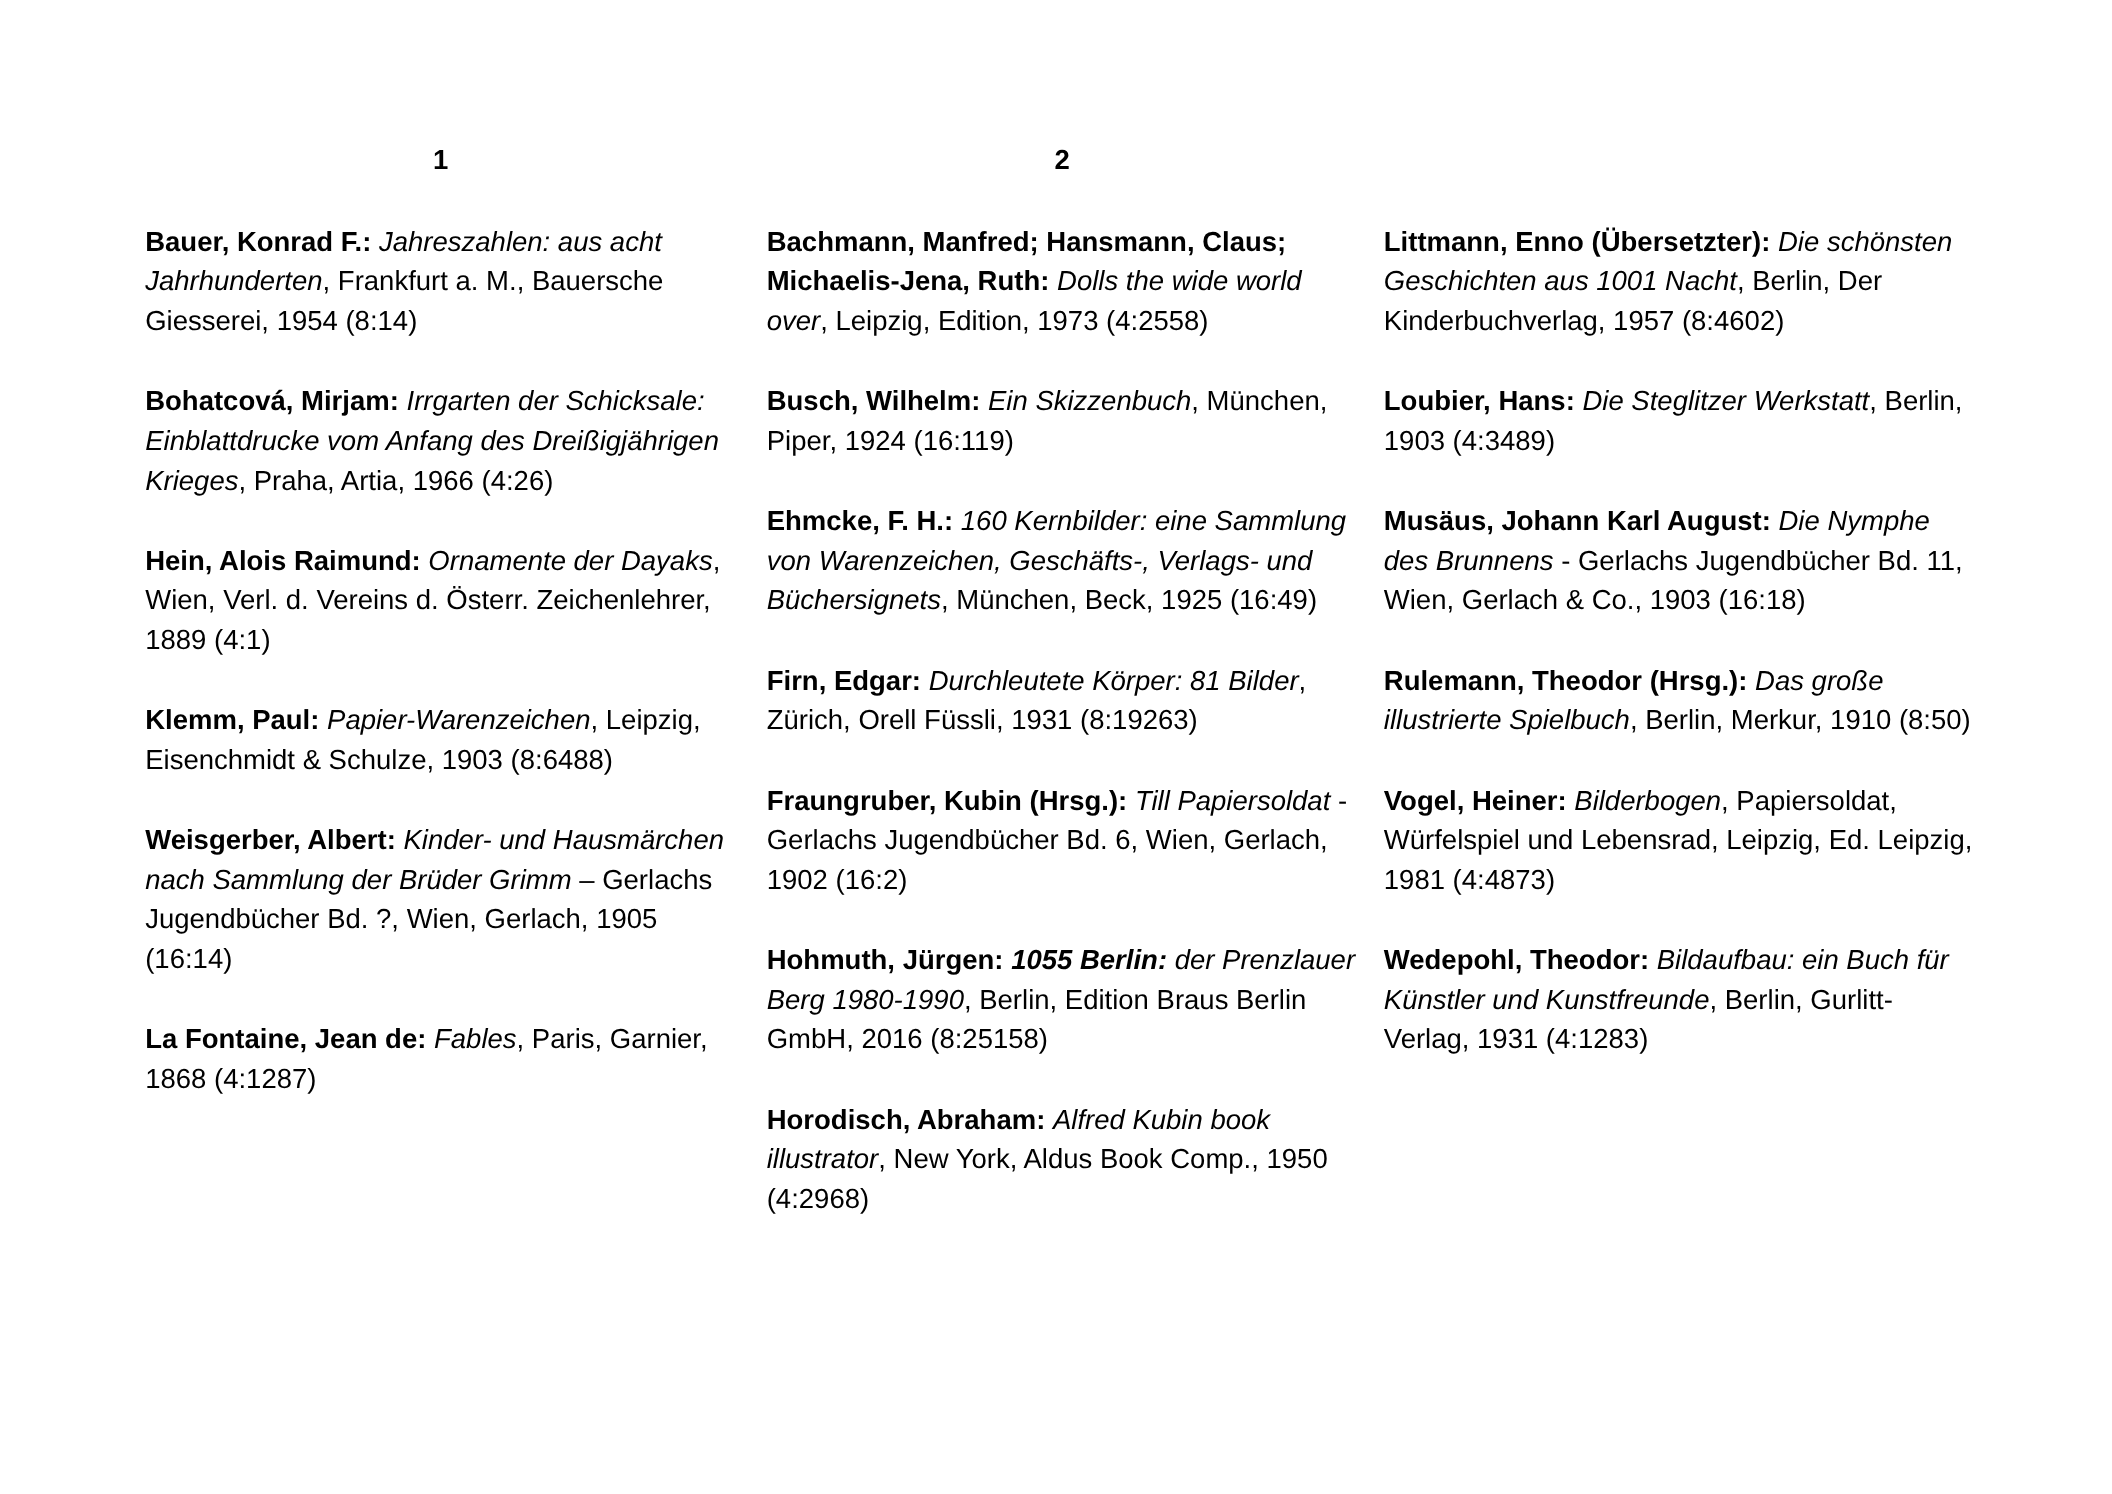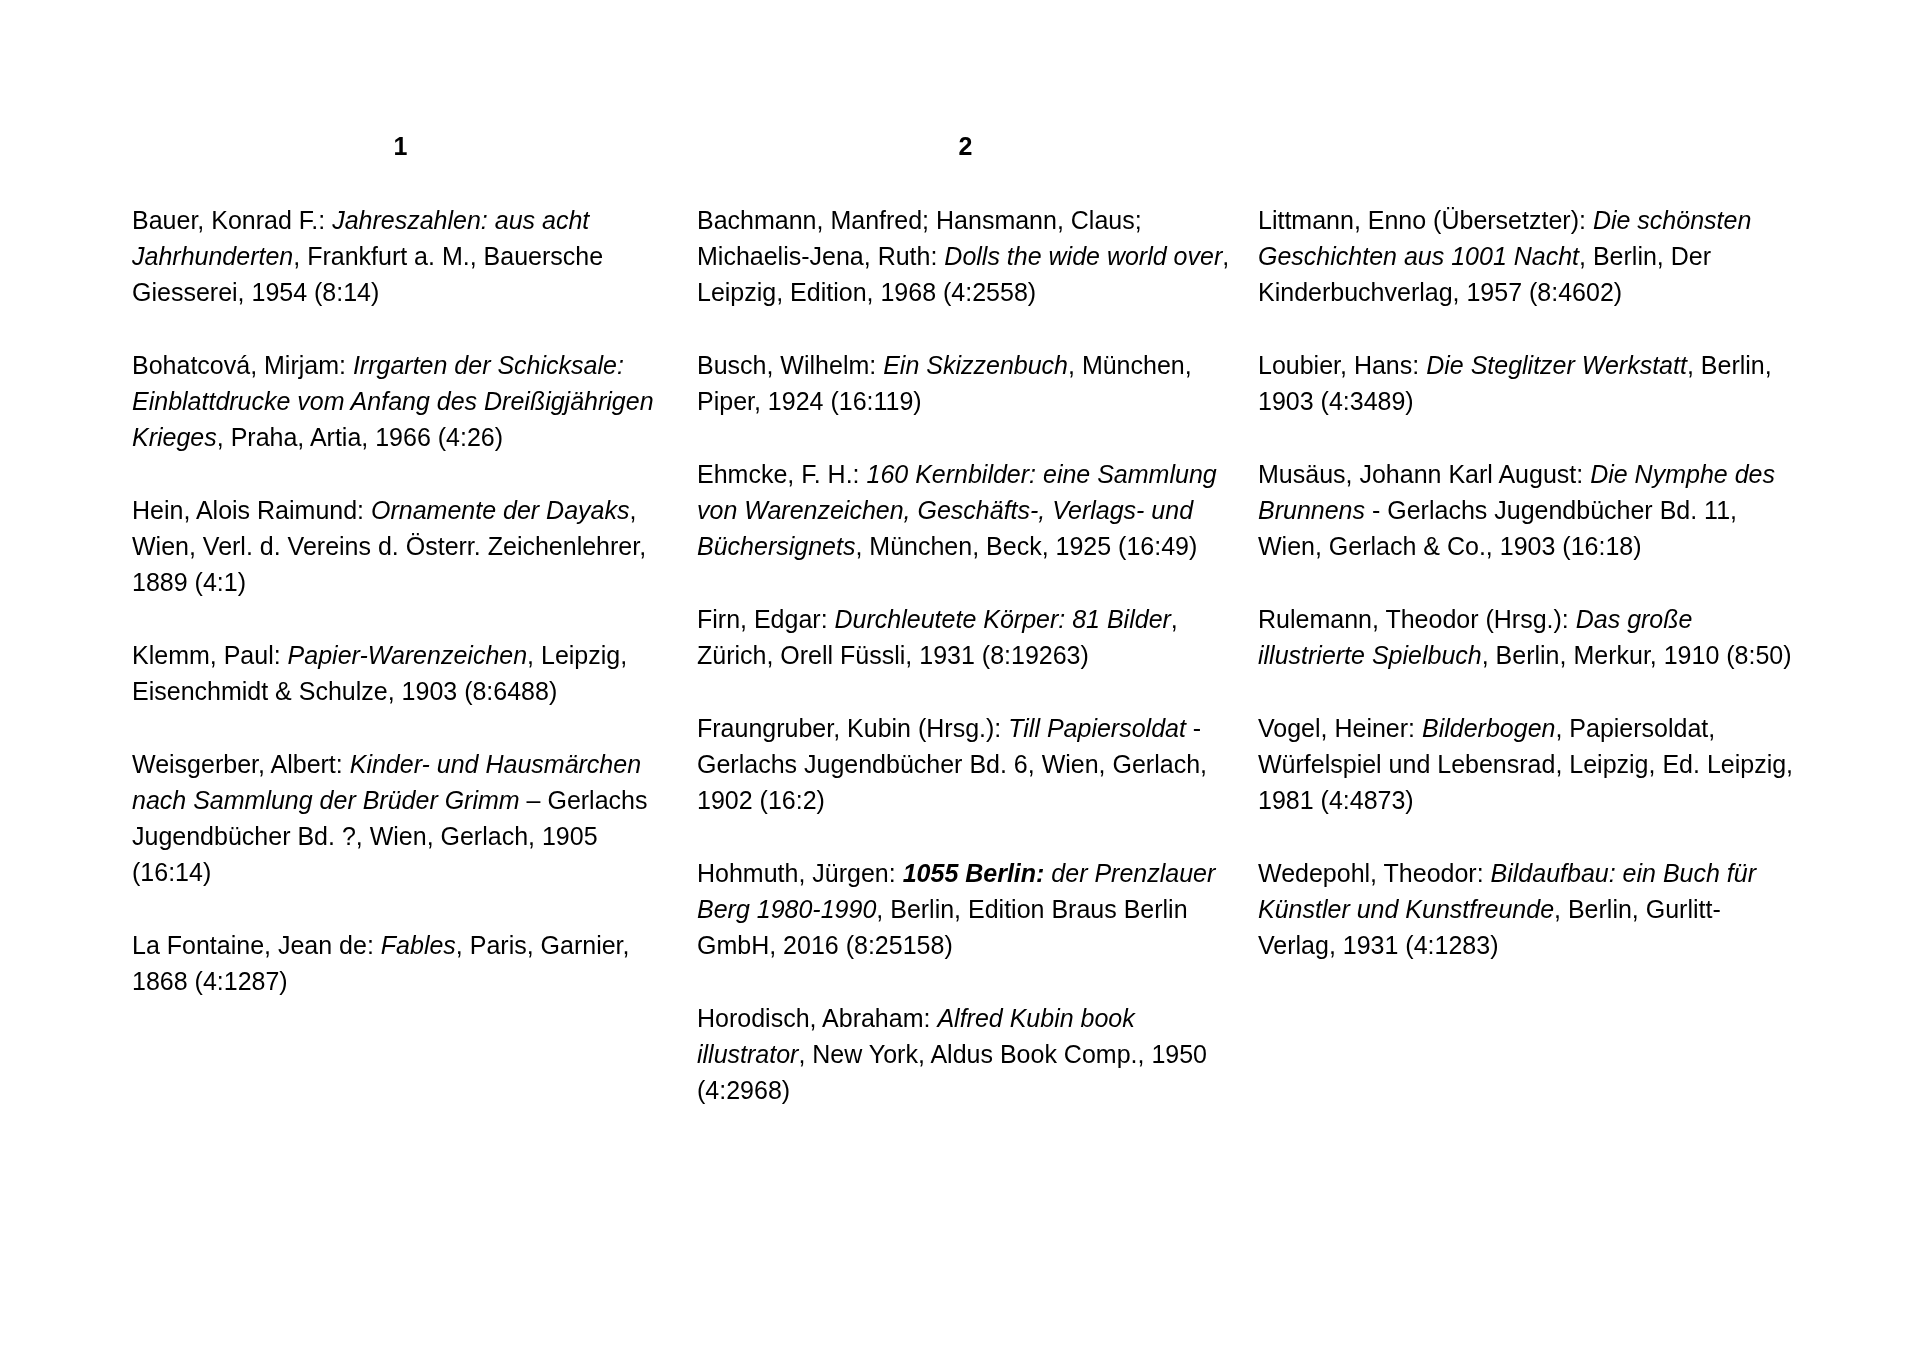--- a/index.html
+++ b/index.html
@@ -35,42 +35,42 @@
     line-height: 36px;
     text-align: left;
   }
   .col-1 { left: 132px; }
   .col-2 { left: 697px; }
   .col-3 { left: 1258px; }
   p.entry {
     margin: 0 0 37px 0;
     padding: 0;
   }
-  .seg-b  { font-weight: 400; text-align: right; }
+  .seg-b  { font-weight: 700; text-align: right; }
   .seg-i  { font-style: italic; }
   .seg-bi { font-weight: 700; font-style: italic; }
   .seg-r  { font-weight: 400; font-style: normal; }
 </style>
 </head>
 <body>
 
 <div class="page">
   <div class="page-num pn-1">1</div>
   <div class="page-num pn-2">2</div>
 
   <div class="col col-1">
       <p class="entry"><span class="seg-b">Bauer, Konrad F.: </span><span class="seg-i">Jahreszahlen: aus acht Jahrhunderten</span><span class="seg-r">, Frankfurt a. M., Bauersche Giesserei, 1954 (8:14)</span></p>
       <p class="entry"><span class="seg-b">Bohatcová, Mirjam: </span><span class="seg-i">Irrgarten der Schicksale: Einblattdrucke vom Anfang des Dreißigjährigen Krieges</span><span class="seg-r">, Praha, Artia, 1966 (4:26)</span></p>
       <p class="entry"><span class="seg-b">Hein, Alois Raimund: </span><span class="seg-i">Ornamente der Dayaks</span><span class="seg-r">, Wien, Verl. d. Vereins d. Österr. Zeichenlehrer, 1889 (4:1)</span></p>
       <p class="entry"><span class="seg-b">Klemm, Paul: </span><span class="seg-i">Papier-Warenzeichen</span><span class="seg-r">, Leipzig, Eisenchmidt &amp; Schulze, 1903 (8:6488)</span></p>
       <p class="entry"><span class="seg-b">Weisgerber, Albert: </span><span class="seg-i">Kinder- und Hausmärchen nach Sammlung der Brüder Grimm</span><span class="seg-r"> – Gerlachs Jugendbücher Bd. ?, Wien, Gerlach, 1905 (16:14)</span></p>
       <p class="entry"><span class="seg-b">La Fontaine, Jean de: </span><span class="seg-i">Fables</span><span class="seg-r">, Paris, Garnier, 1868 (4:1287)</span></p>
     </div>
   <div class="col col-2">
-      <p class="entry"><span class="seg-b">Bachmann, Manfred; Hansmann, Claus; Michaelis-Jena, Ruth: </span><span class="seg-i">Dolls the wide world over</span><span class="seg-r">, Leipzig, Edition, 1968 (4:2558)</span></p>
+      <p class="entry"><span class="seg-b">Bachmann, Manfred; Hansmann, Claus; Michaelis-Jena, Ruth: </span><span class="seg-i">Dolls the wide world over</span><span class="seg-r">, Leipzig, Edition, 1973 (4:2558)</span></p>
       <p class="entry"><span class="seg-b">Busch, Wilhelm: </span><span class="seg-i">Ein Skizzenbuch</span><span class="seg-r">, München, Piper, 1924 (16:119)</span></p>
       <p class="entry"><span class="seg-b">Ehmcke, F. H.: </span><span class="seg-i">160 Kernbilder: eine Sammlung von Warenzeichen, Geschäfts-, Verlags- und Büchersignets</span><span class="seg-r">, München, Beck, 1925 (16:49)</span></p>
       <p class="entry"><span class="seg-b">Firn, Edgar: </span><span class="seg-i">Durchleutete Körper: 81 Bilder</span><span class="seg-r">, Zürich, Orell Füssli, 1931 (8:19263)</span></p>
       <p class="entry"><span class="seg-b">Fraungruber, Kubin (Hrsg.): </span><span class="seg-i">Till Papiersoldat</span><span class="seg-r"> - Gerlachs Jugendbücher Bd. 6, Wien, Gerlach, 1902 (16:2)</span></p>
       <p class="entry"><span class="seg-b">Hohmuth, Jürgen: </span><span class="seg-bi">1055 Berlin: </span><span class="seg-i">der Prenzlauer Berg 1980-1990</span><span class="seg-r">, Berlin, Edition Braus Berlin GmbH, 2016 (8:25158)</span></p>
       <p class="entry"><span class="seg-b">Horodisch, Abraham: </span><span class="seg-i">Alfred Kubin book illustrator</span><span class="seg-r">, New York, Aldus Book Comp., 1950 (4:2968)</span></p>
     </div>
   <div class="col col-3">
       <p class="entry"><span class="seg-b">Littmann, Enno (Übersetzter): </span><span class="seg-i">Die schönsten Geschichten aus 1001 Nacht</span><span class="seg-r">, Berlin, Der Kinderbuchverlag, 1957 (8:4602)</span></p>
       <p class="entry"><span class="seg-b">Loubier, Hans: </span><span class="seg-i">Die Steglitzer Werkstatt</span><span class="seg-r">, Berlin, 1903 (4:3489)</span></p>

